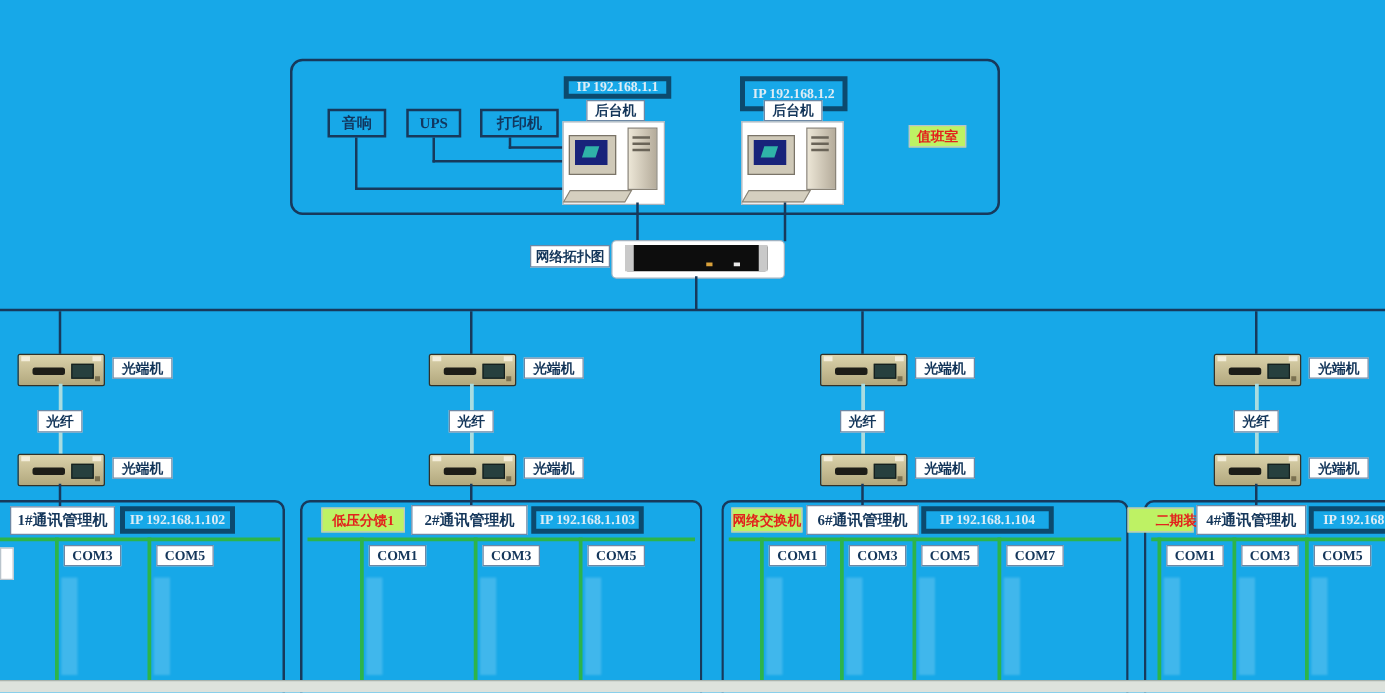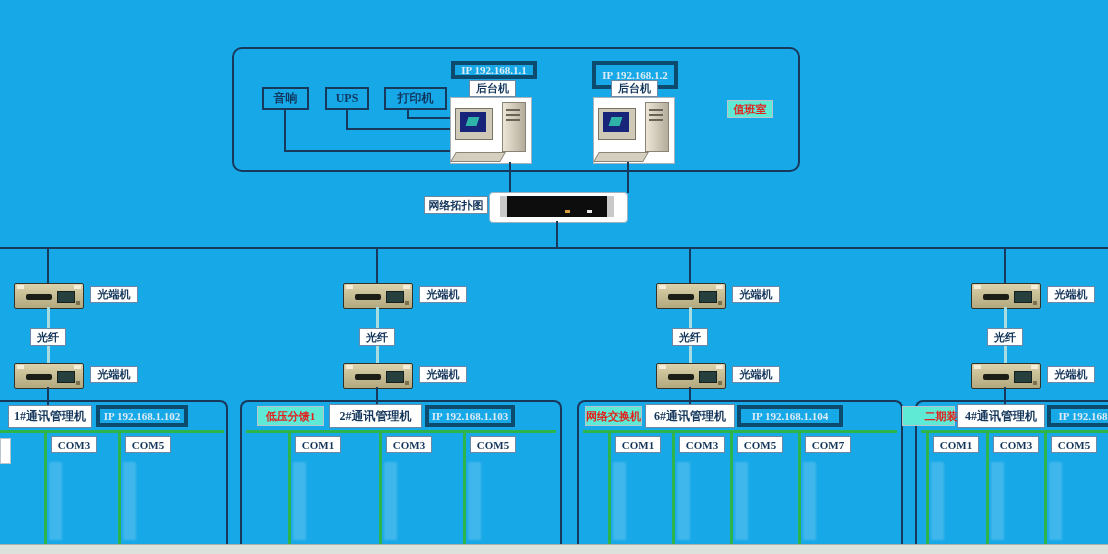--- a/index.html
+++ b/index.html
@@ -9,21 +9,21 @@
   .line{position:absolute;background:#17395c;}
   .gline{position:absolute;background:#2db44a;}
   .fline{position:absolute;background:#a9dce0;}
   .frame{position:absolute;box-sizing:border-box;border:2px solid #17395c;}
   .lbl-white{position:absolute;box-sizing:border-box;background:#ffffff;border:1px solid #6d88a5;
     color:#14365a;font-weight:bold;display:flex;align-items:center;justify-content:center;white-space:nowrap;}
   .lbl-blue{position:absolute;box-sizing:border-box;border:2px solid #17395c;color:#11375f;font-weight:bold;
     display:flex;align-items:center;justify-content:center;white-space:nowrap;}
   .lbl-ip{position:absolute;box-sizing:border-box;border:4px solid #0c4a6e;color:#ddecf5;
     display:flex;align-items:center;justify-content:center;white-space:nowrap;font-weight:bold;}
-  .lbl-red{position:absolute;box-sizing:border-box;background:#5eead4;border:1px solid #b9c4cc;
+  .lbl-red{position:absolute;box-sizing:border-box;background:#bef264;border:1px solid #b9c4cc;
     color:#e2231d;font-weight:bold;display:flex;align-items:center;justify-content:center;white-space:nowrap;}
   .title{position:absolute;left:0;top:2px;width:100%;text-align:center;font-size:26px;font-weight:bold;
     color:#9c3232;letter-spacing:4px;}
   
   .pc{position:absolute;background:#fff;border:1px solid #a8b2bc;}
   .pc .mon{position:absolute;left:4px;top:10px;width:36px;height:30px;background:#cfc9b8;border:1px solid #7a7468;}
   .pc .scr{position:absolute;left:4px;top:3px;width:26px;height:20px;background:#18237a;}
   .pc .scr::after{content:"";position:absolute;left:7px;top:5px;width:11px;height:9px;background:#2fb3a8;
     transform:skewX(-18deg);}
   .pc .tow{position:absolute;right:5px;top:4px;width:22px;height:48px;

